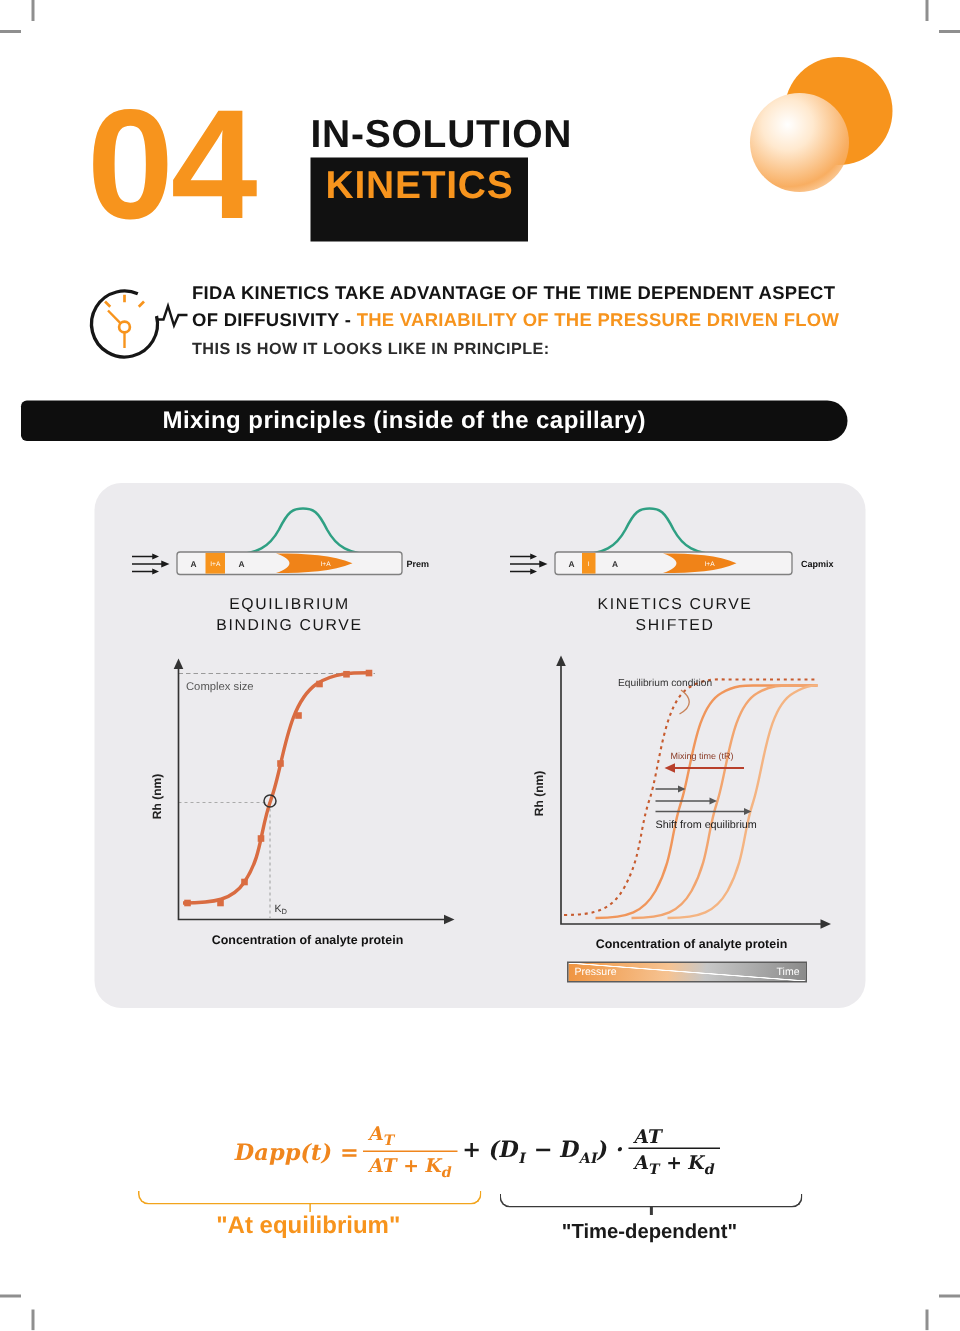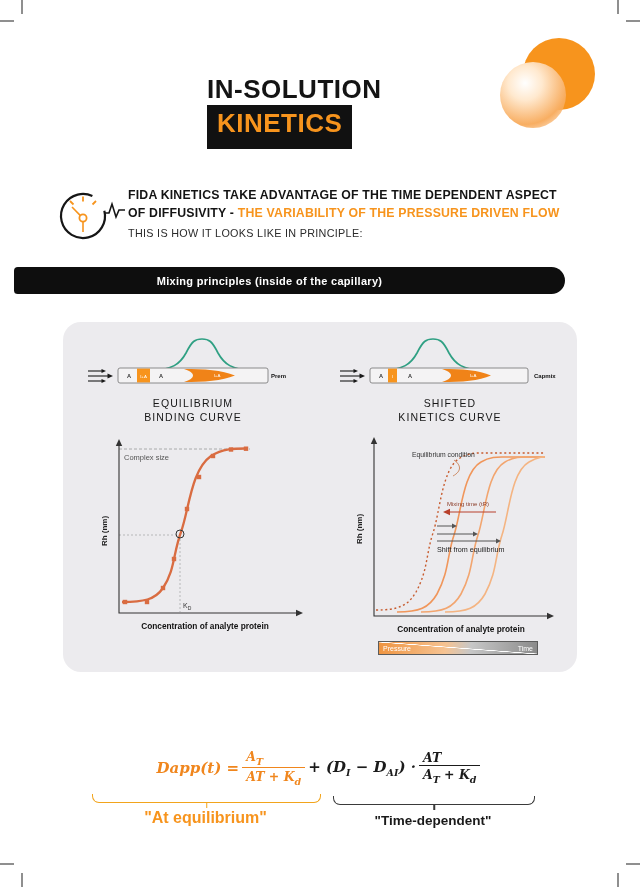--- a/index.html
+++ b/index.html
@@ -5,32 +5,32 @@
   html,body{margin:0;padding:0;background:#fff;}
   #page{position:relative;width:640px;height:887px;background:#ffffff;overflow:hidden;
         font-family:"Liberation Sans",sans-serif;}
   .abs{position:absolute;box-sizing:border-box;}
   
   .crop{position:absolute;background:#8f8f8f;}
   
   .big-number{position:absolute;left:58px;top:58px;font-size:104px;line-height:1;font-weight:800;
               color:#F7941D;letter-spacing:-2px;}
   .title-top{position:absolute;left:207px;top:74px;font-size:26px;font-weight:800;color:#141414;letter-spacing:.5px;text-align:right;}
-  .title-bottom-box{position:absolute;left:207px;top:105px;background:#111;padding:3px 10px 10px 10px;}
+  .title-bottom-box{position:absolute;left:207px;top:105px;background:#111;padding:3px 10px 22px 10px;}
   .title-bottom{font-size:26px;font-weight:800;color:#F7941D;letter-spacing:.5px;}
   .circle-orange{position:absolute;left:523px;top:38px;width:72px;height:72px;border-radius:50%;background:#F7941D;}
   .circle-sphere{position:absolute;left:500px;top:62px;width:66px;height:66px;border-radius:50%;
       background:radial-gradient(circle at 38% 32%, #ffffff 0%, #ffe9cf 28%, #f8ae62 68%, rgba(248,174,98,0) 100%);}
   
   .intro-line{position:absolute;left:128px;color:#141414;font-size:12.3px;font-weight:800;letter-spacing:.2px;white-space:nowrap;}
   .intro-line .orange-txt{color:#F7941D;}
-  .intro-sub{position:absolute;left:128px;color:#2b2b2b;font-size:10.8px;font-weight:400;letter-spacing:.3px;white-space:nowrap;}
+  .intro-sub{position:absolute;left:128px;color:#2b2b2b;font-size:10.8px;font-weight:700;letter-spacing:.3px;white-space:nowrap;}
   
   .banner{position:absolute;left:14px;height:27px;background:#0E0E0E;border-radius:4px 14px 14px 4px;
-          color:#fff;font-weight:700;font-size:11px;display:flex;align-items:center;justify-content:center;
+          color:#fff;font-weight:700;font-size:16px;display:flex;align-items:center;justify-content:center;
           letter-spacing:.3px;box-sizing:border-box;}
   
   .panel{position:absolute;left:63px;top:322px;width:514px;height:350px;background:#ECEBEE;border-radius:18px;}
   .cap-title{position:absolute;text-align:center;font-size:10.5px;font-weight:400;letter-spacing:1.1px;
              color:#161616;line-height:14px;}
   svg text{font-family:"Liberation Sans",sans-serif;}
   .gradbar{position:absolute;left:378px;top:641px;width:160px;height:14px;border:1px solid #5c5c5c;
       background:
         linear-gradient(to top right, rgba(255,255,255,0) 47.5%, #ffffff 49%, #ffffff 51%, rgba(255,255,255,0) 52.5%),
         linear-gradient(97deg, #ef9440 0%, #f6c392 42%, #c7c7c7 58%, #8a8a8a 100%);
@@ -60,20 +60,21 @@
 
   <div class="crop" style="left:0;top:20px;width:14px;height:1.5px;"></div>
   <div class="crop" style="left:21px;top:0;width:1.5px;height:14px;"></div>
   <div class="crop" style="left:626px;top:20px;width:14px;height:1.5px;"></div>
   <div class="crop" style="left:617px;top:0;width:1.5px;height:14px;"></div>
   <div class="crop" style="left:0;top:863px;width:14px;height:1.5px;"></div>
   <div class="crop" style="left:21px;top:873px;width:1.5px;height:14px;"></div>
   <div class="crop" style="left:626px;top:863px;width:14px;height:1.5px;"></div>
   <div class="crop" style="left:617px;top:873px;width:1.5px;height:14px;"></div>
 
+  <div class="big-number">04</div>
   <div class="title-top">IN-SOLUTION</div>
   <div class="title-bottom-box">
     <span class="title-bottom">KINETICS</span>
   </div>
   <div class="circle-orange"></div>
   <div class="circle-sphere"></div>
 
   <svg class="abs" style="left:55px;top:185px" width="78" height="62" viewBox="0 0 78 62">
     <circle cx="28" cy="31" r="22" fill="none" stroke="#161616" stroke-width="2.2" stroke-dasharray="118 21" transform="rotate(-14 28 31)"></circle>
     <line x1="28" y1="11.5" x2="28" y2="16.5" stroke="#F7941D" stroke-width="1.8"></line>
@@ -138,22 +139,22 @@
     <path d="M104,6 C124,6 141,7 153,12.5 C141,18 124,19 104,19 C116,15.2 116,9.8 104,6 Z" fill="#F08318"></path>
     <text x="135" y="14.4" font-size="4.4" fill="#fff" text-anchor="middle">I+A</text>
     <text x="196" y="15" font-size="6" font-weight="700" fill="#111">Capmix</text>
   </svg>
 
   <div class="cap-title" style="left:113px;top:396px;width:160px;">
     <div>EQUILIBRIUM</div>
     <div>BINDING CURVE</div>
   </div>
   <div class="cap-title" style="left:365px;top:396px;width:170px;">
+    <div>KINETICS CURVE</div>
     <div>SHIFTED</div>
-    <div>KINETICS CURVE</div>
   </div>
 
   <svg class="abs" style="left:95px;top:436px" width="215" height="205" viewBox="0 0 215 205">
     <line x1="24" y1="13" x2="155" y2="13" stroke="#9a9a9a" stroke-width="0.8" stroke-dasharray="3,2"></line>
     <text x="29" y="24" font-size="7.5" fill="#555">Complex size</text>
     <line x1="24" y1="99" x2="85" y2="99" stroke="#aaa" stroke-width="0.8" stroke-dasharray="2,2"></line>
     <line x1="85" y1="99" x2="85" y2="176" stroke="#aaa" stroke-width="0.8" stroke-dasharray="2,2"></line>
     <path d="M24,8 V177 H202" fill="none" stroke="#333" stroke-width="1.1"></path>
     <polygon points="24,3 20.8,10 27.2,10" fill="#333"></polygon>
     <polygon points="208,177 201,173.8 201,180.2" fill="#333"></polygon>

